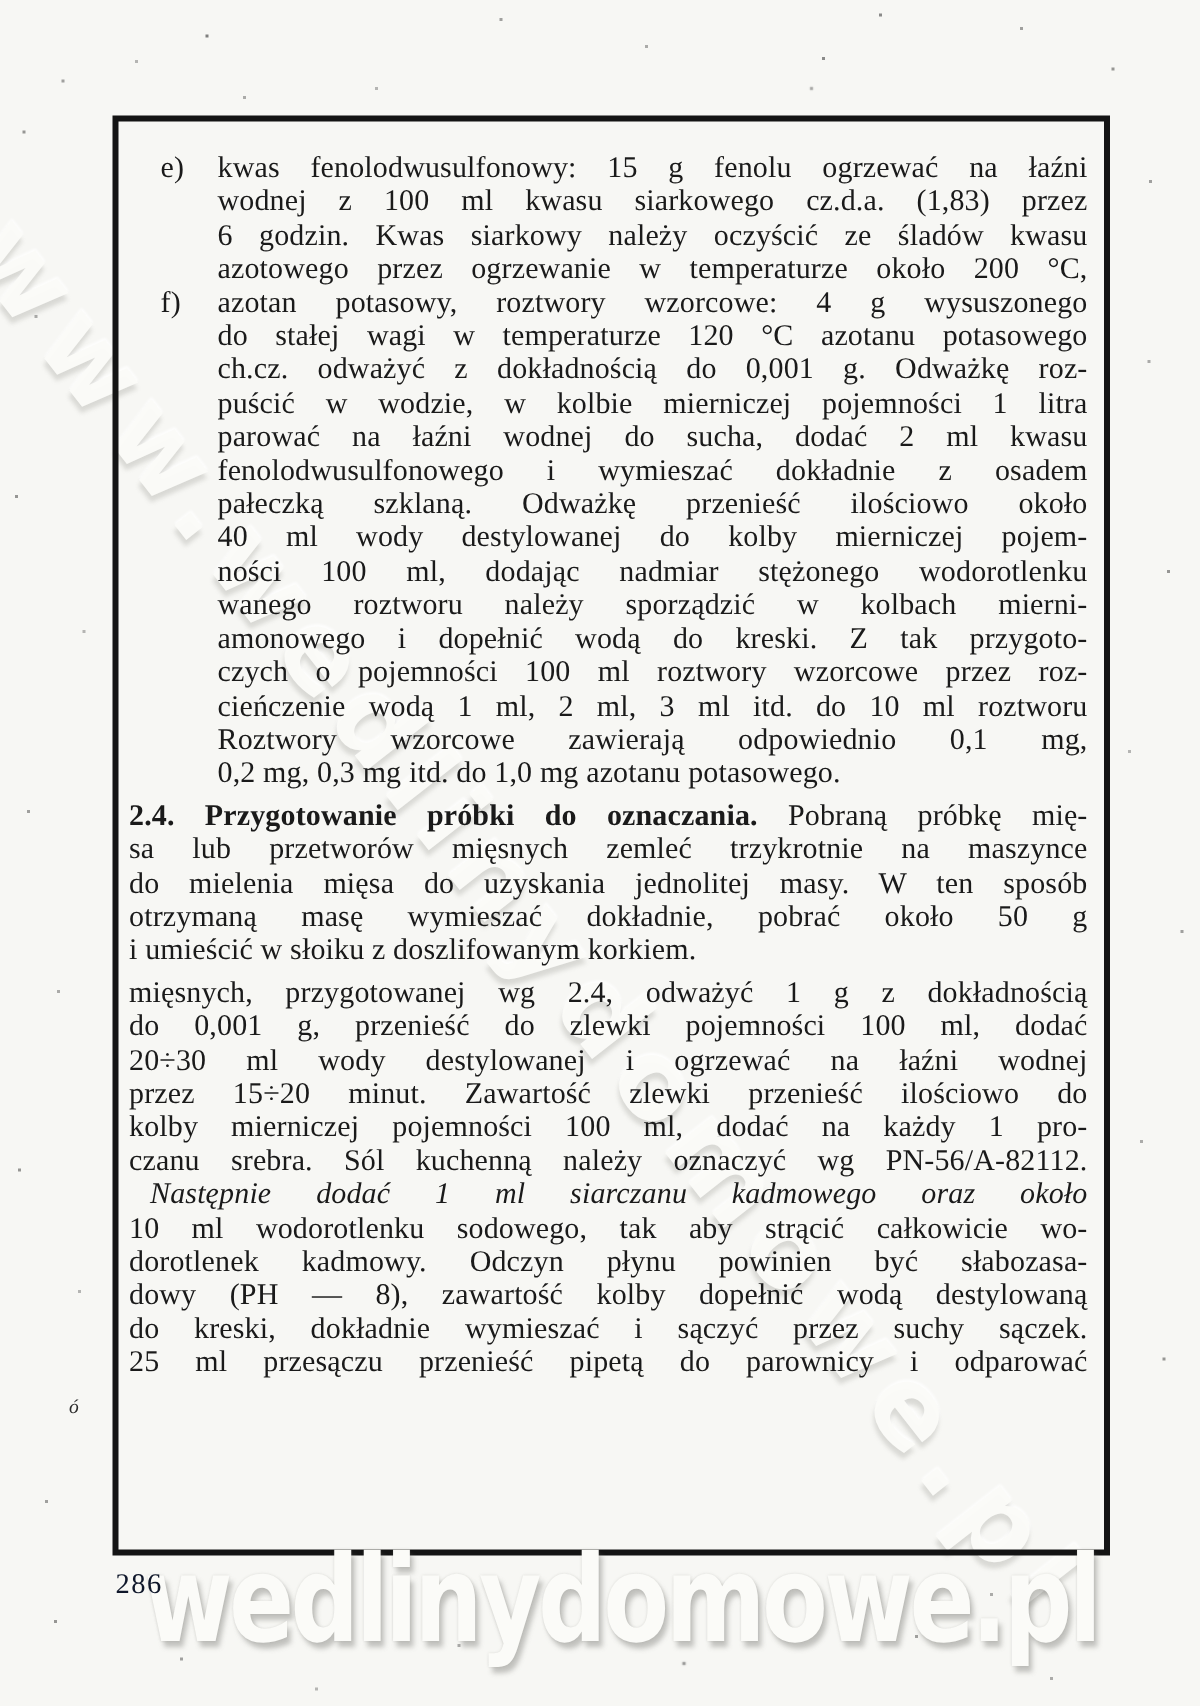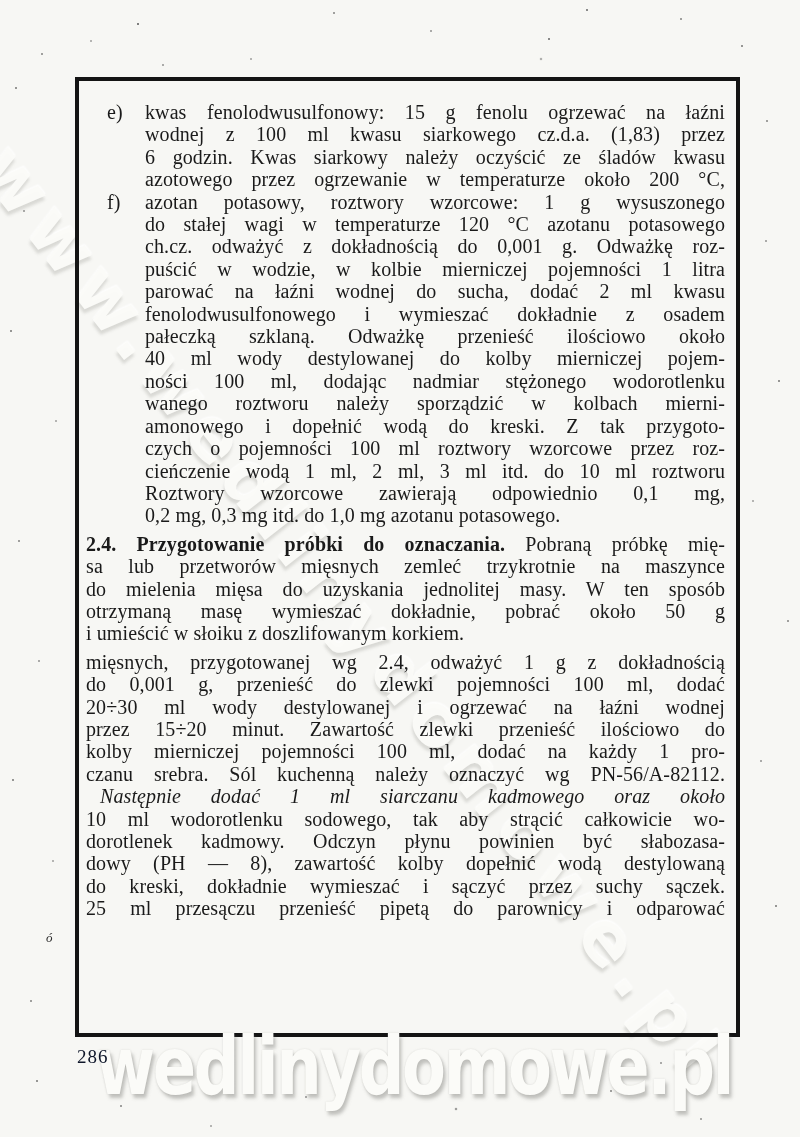--- a/index.html
+++ b/index.html
@@ -87,21 +87,21 @@
 <div class="text-block">
     <div class="para list">
       <span class="marker">e)</span>
       <div class="line">kwas fenolodwusulfonowy: 15 g fenolu ogrzewać na łaźni</div>
       <div class="line">wodnej z 100 ml kwasu siarkowego cz.d.a. (1,83) przez</div>
       <div class="line">6 godzin. Kwas siarkowy należy oczyścić ze śladów kwasu</div>
       <div class="line">azotowego przez ogrzewanie w temperaturze około 200 °C,</div>
     </div>
     <div class="para list">
       <span class="marker">f)</span>
-      <div class="line">azotan potasowy, roztwory wzorcowe: 1 g wysuszonego</div>
+      <div class="line">azotan potasowy, roztwory wzorcowe: 4 g wysuszonego</div>
       <div class="line">do stałej wagi w temperaturze 120 °C azotanu potasowego</div>
       <div class="line">ch.cz. odważyć z dokładnością do 0,001 g. Odważkę roz-</div>
       <div class="line">puścić w wodzie, w kolbie mierniczej pojemności 1 litra</div>
       <div class="line">parować na łaźni wodnej do sucha, dodać 2 ml kwasu</div>
       <div class="line">fenolodwusulfonowego i wymieszać dokładnie z osadem</div>
       <div class="line">pałeczką szklaną. Odważkę przenieść ilościowo około</div>
       <div class="line">40 ml wody destylowanej do kolby mierniczej pojem-</div>
       <div class="line">ności 100 ml, dodając nadmiar stężonego wodorotlenku</div>
       <div class="line">wanego roztworu należy sporządzić w kolbach mierni-</div>
       <div class="line">amonowego i dopełnić wodą do kreski. Z tak przygoto-</div>

